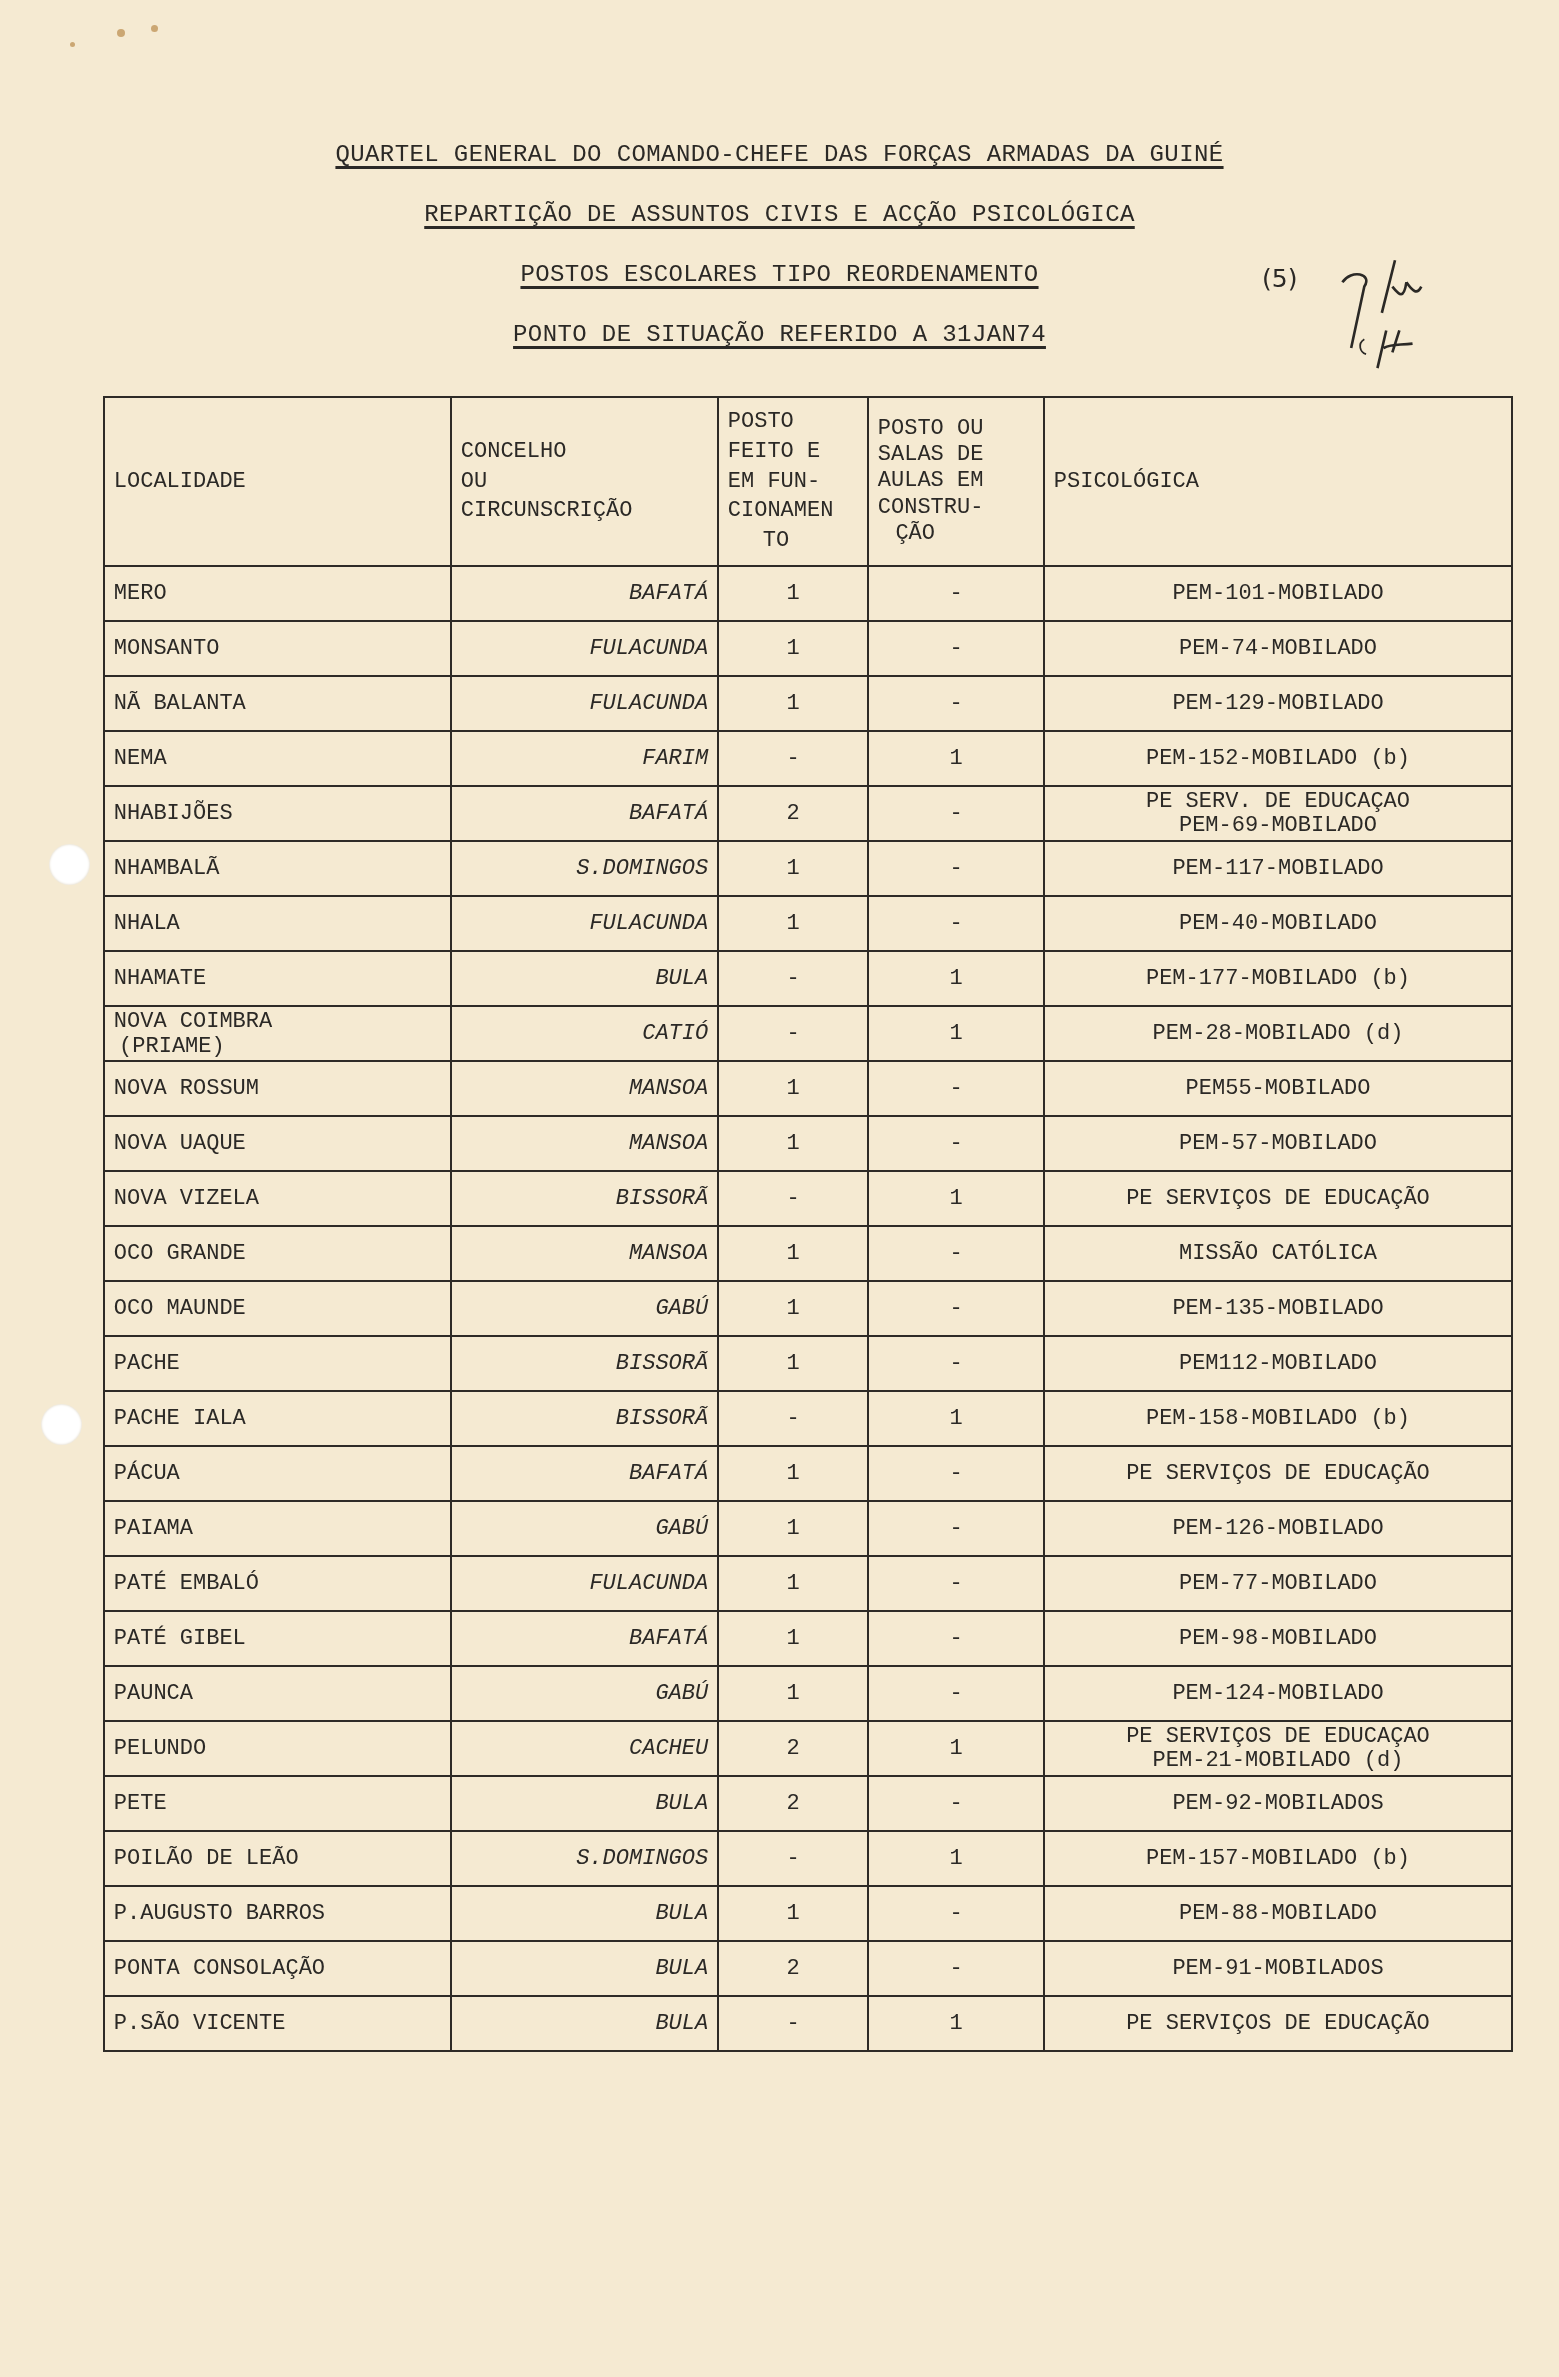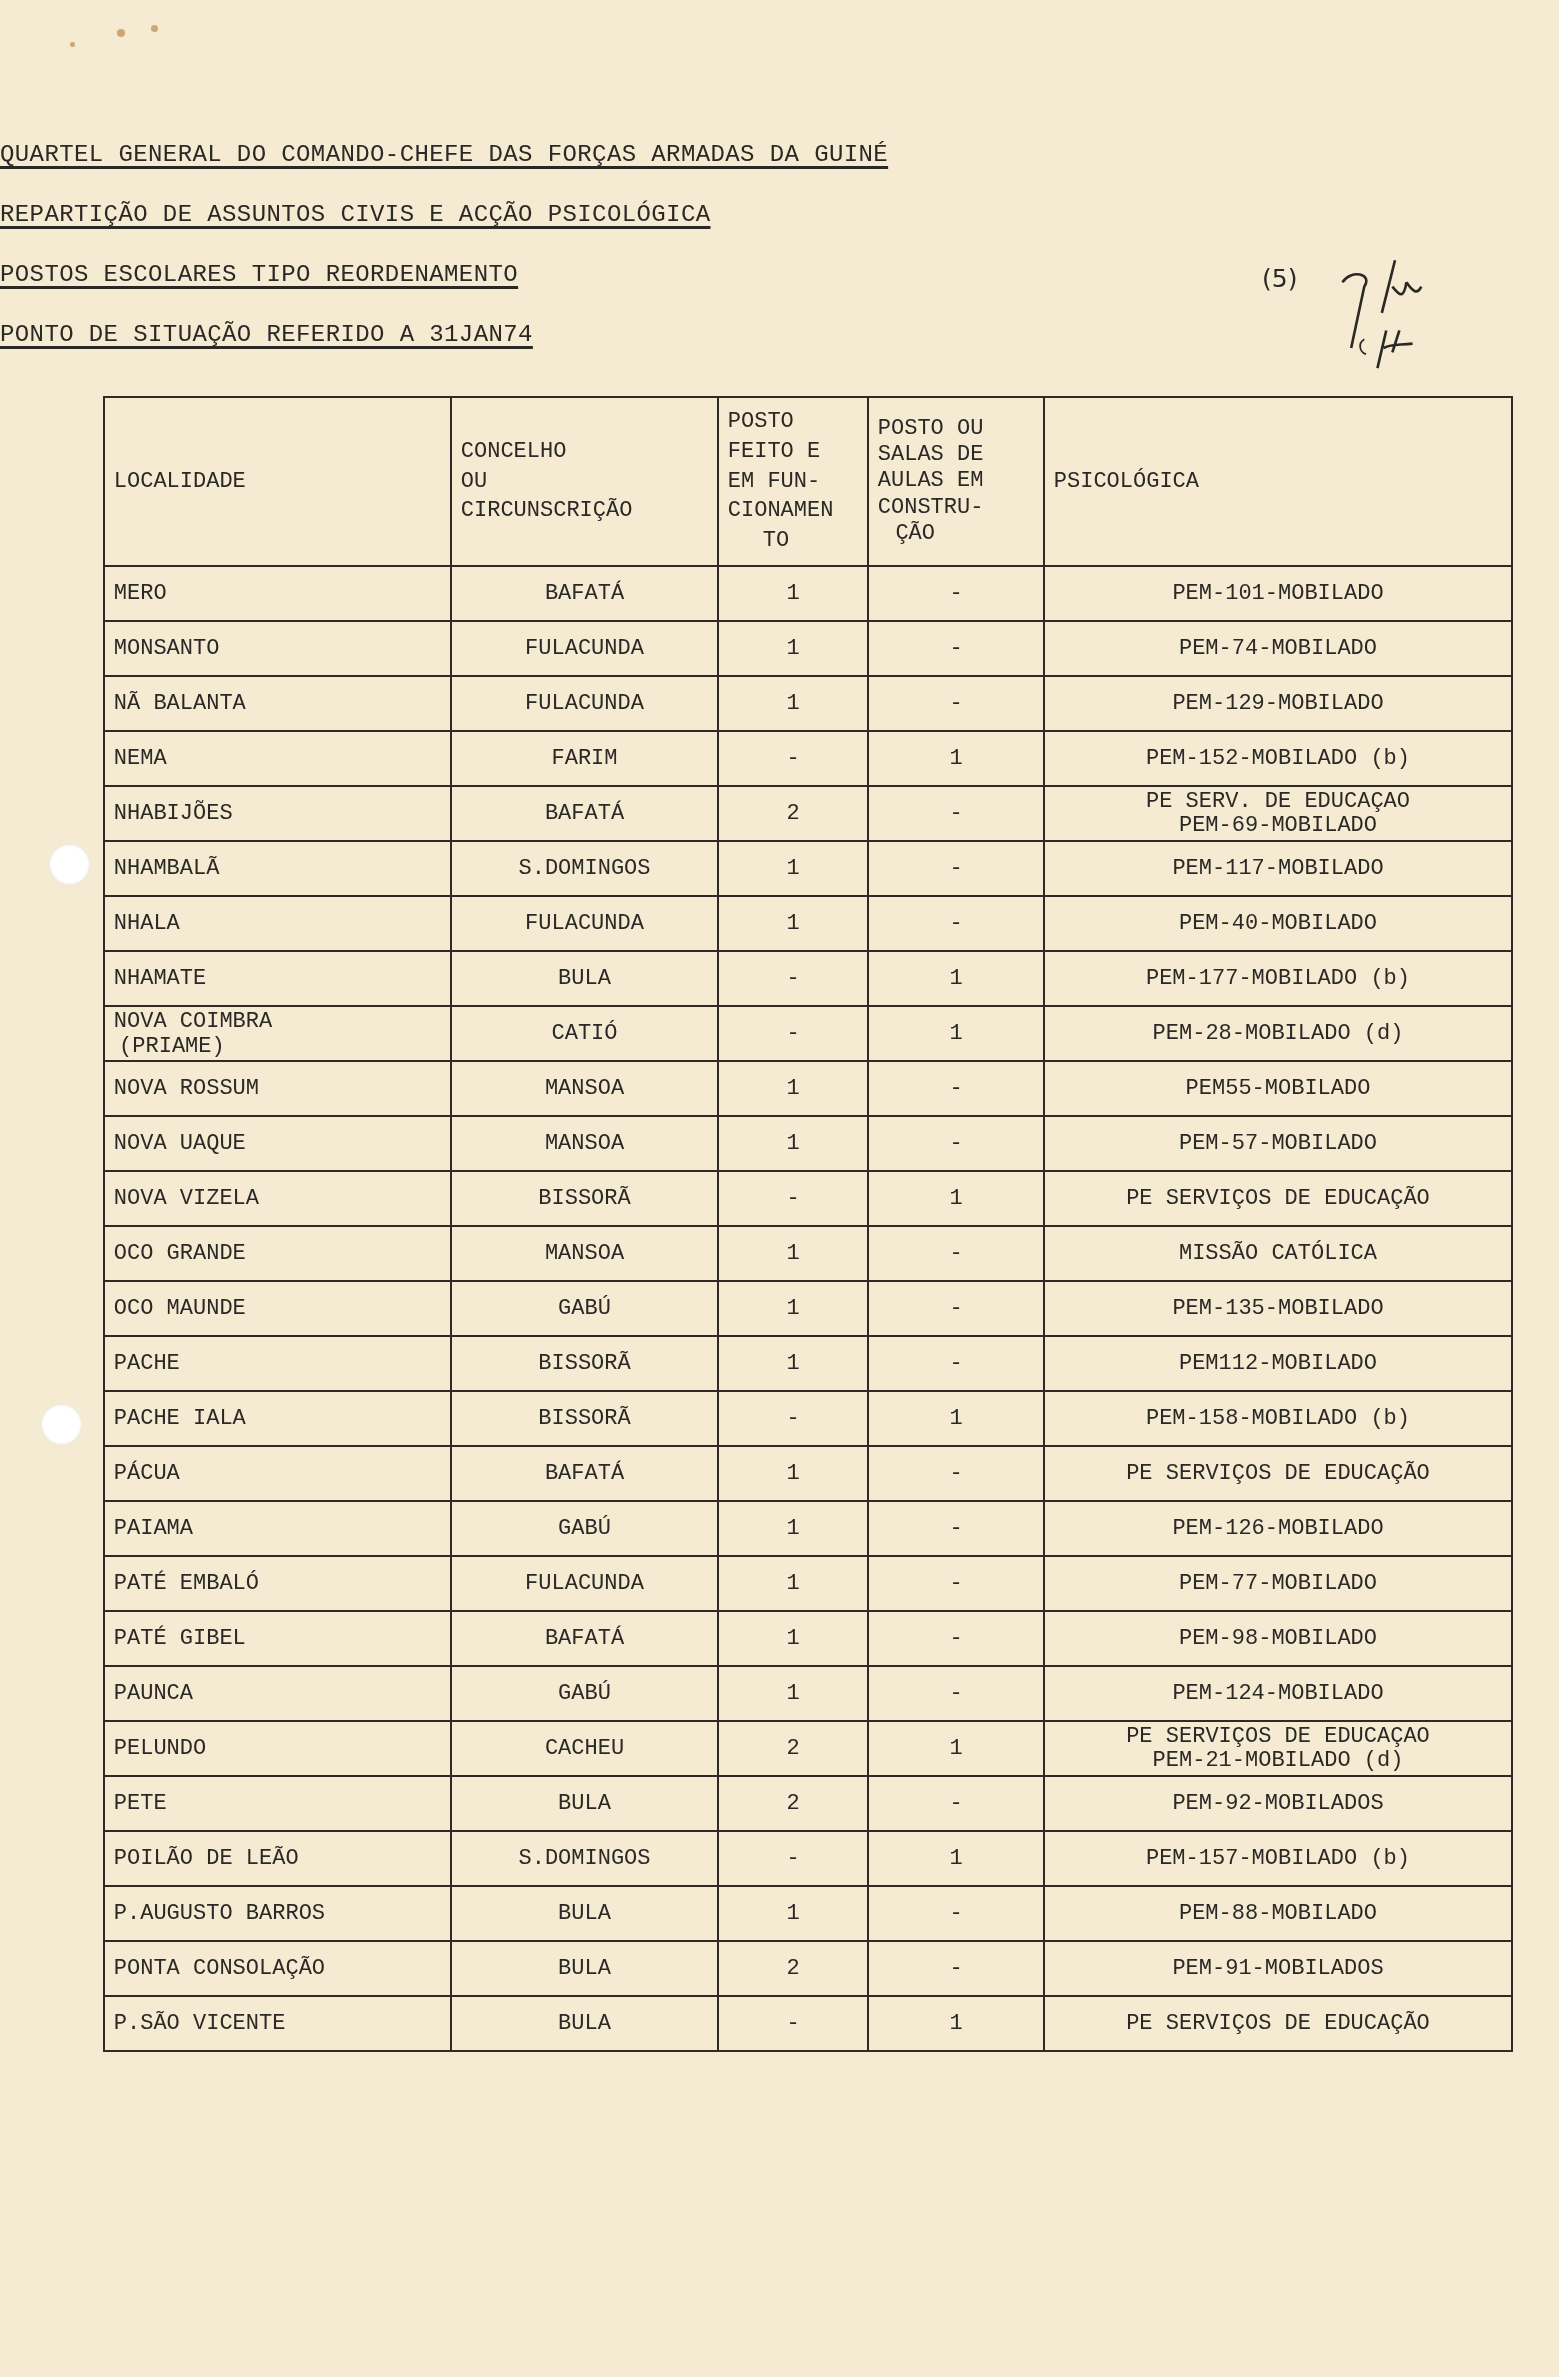--- a/index.html
+++ b/index.html
@@ -10,21 +10,21 @@
     overflow: hidden;
     font-family: "Liberation Mono", "DejaVu Sans Mono", monospace;
     color: #2b2926;
   }
   .paper-stain { position: absolute; border-radius: 50%; background: #b98a4a; opacity: .7; }
   .hole {
     position: absolute; width: 41px; height: 41px; border-radius: 50%;
     background: #ffffff; box-shadow: 0 0 2.6px #d8cdb6 inset;
   }
   .heading {
-    position: absolute; left: 0; width: 1559px; 
+    position: absolute; left: 0; width: 1559px; text-align: center;
     font-size: 24px; letter-spacing: 0.4px;
   }
   .heading span {
     text-decoration: underline; text-decoration-thickness: 2.6px; text-underline-offset: 5.3px;
   }
   .page-number { position: absolute; left: 1262px; top: 264px; font-size: 25px; font-family: "DejaVu Sans", sans-serif; }
   .signature { position: absolute; left: 1338px; top: 247px; width: 114px; height: 123px; }
 
   table.grid {
     position: absolute; left: 103px; top: 396px; width: 1407px;
@@ -34,21 +34,21 @@
     border: 2.6px solid #2e2b27;
     font-weight: normal;
     font-size: 22px;
     padding: 0 8.8px;
     vertical-align: middle;
   }
   table.grid th { height: 167px; text-align: left; line-height: 1.35; font-size: 22px; }
   table.grid th.left-narrow { text-align: left; }
   table.grid td { height: 53px; }
   td.loc { text-align: left; padding-left: 32px; border-radius: 22px; }
-  td.conc { text-align: center; padding-left: 46px; }
+  td.conc { text-align: right; padding-left: 46px; font-style: italic; }
   td.num { text-align: center; }
   td.obs { text-align: center; padding-left: 35px; line-height: 1.05; }
   td.loc .sub { display: block; padding-left: 5.3px; }
   tr.double-top td { border-top: 8px double #2e2b27; }
 </style>
 </head>
 <body>
 
 <div class="paper-stain" style="left:117px;top:29px;width:8px;height:8px;"></div>
 <div class="paper-stain" style="left:70px;top:42px;width:5.3px;height:5.3px;"></div>

